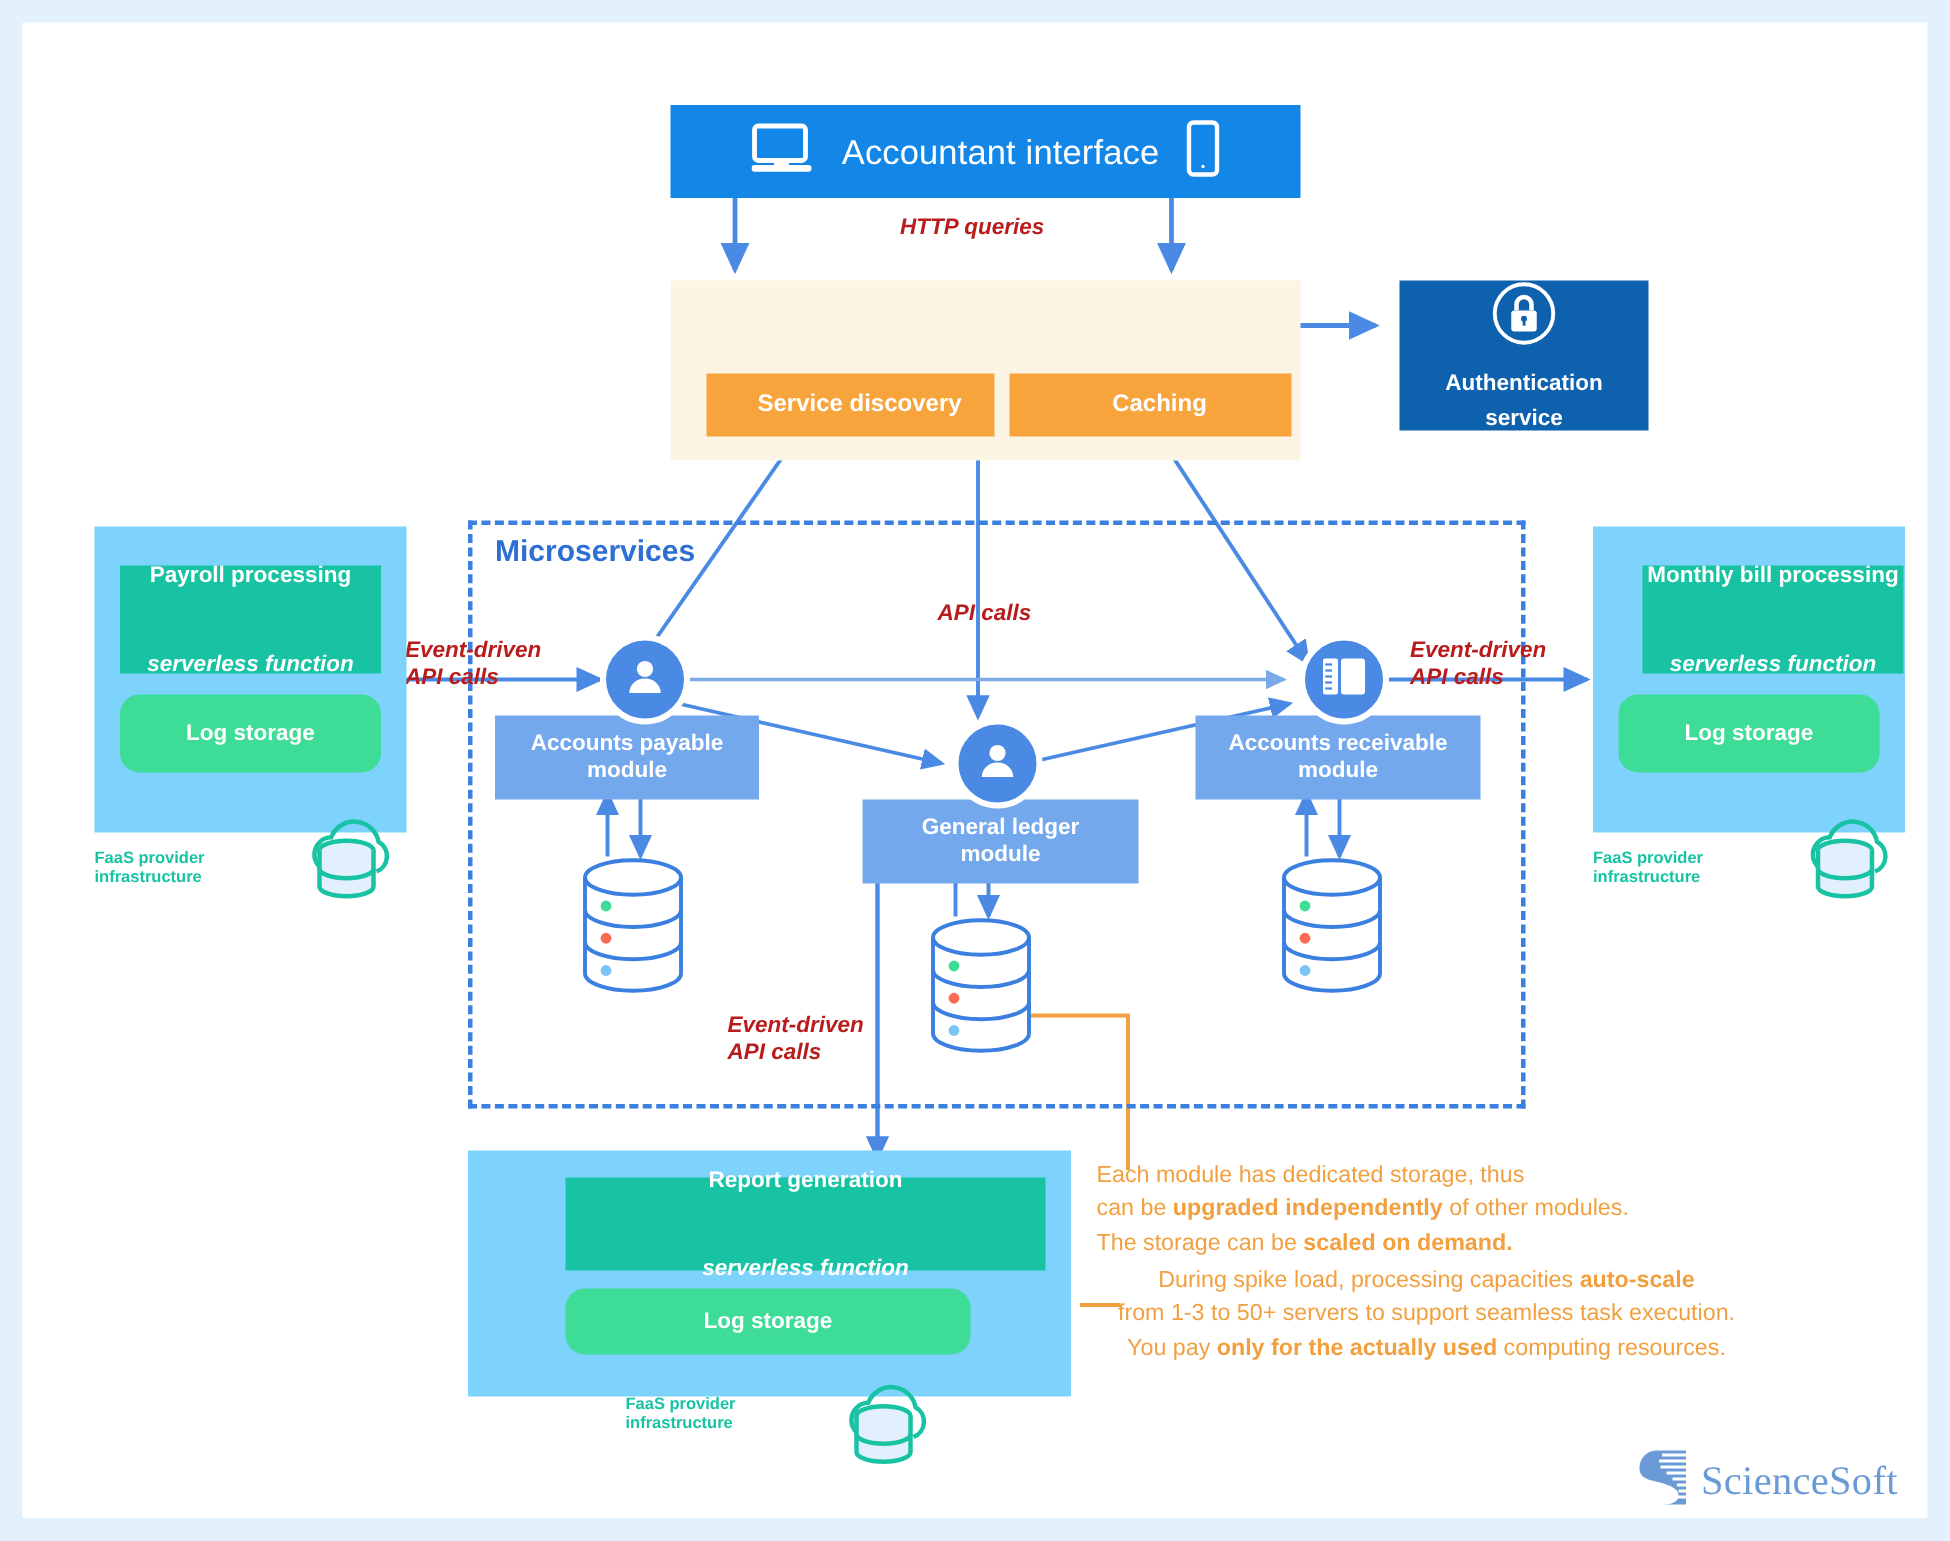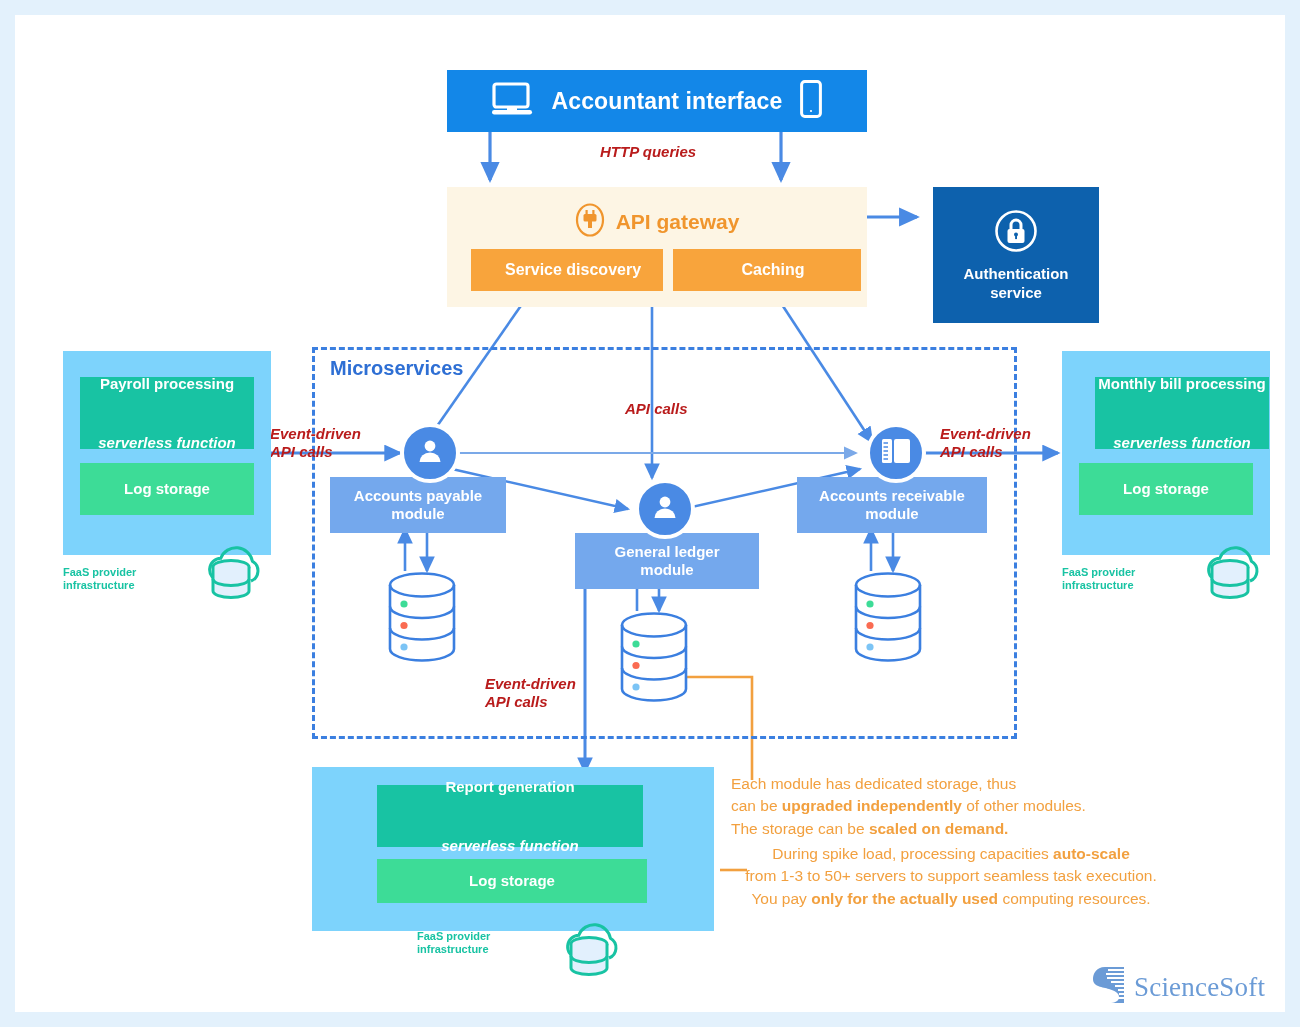--- a/index.html
+++ b/index.html
@@ -4,48 +4,48 @@
 <style>
   html,body{margin:0;padding:0;background:#e3f1fc;}
   body{width:1300px;height:1027px;font-family:"Liberation Sans",sans-serif;}
   #frame{position:absolute;left:0;top:0;width:1300px;height:1027px;background:#e3f1fc;overflow:hidden;}
   #canvas{position:absolute;left:15px;top:15px;width:1270px;height:997px;background:#ffffff;}
   .abs{position:absolute;box-sizing:border-box;}
 
   
   .accountant{left:432px;top:55px;width:420px;height:62px;background:#1387e8;
     display:flex;align-items:center;justify-content:center;gap:18px;}
-  .accountant .ttl{color:#fff;font-size:23px;font-weight:bold;letter-spacing:.1px;}
+  .accountant .ttl{color:#fff;font-size:23px;font-weight:normal;letter-spacing:.1px;}
 
   
   .apigw{left:432px;top:172px;width:420px;height:120px;background:#fdf5e4;}
   .apigw .hdr{position:absolute;left:0;top:16px;width:100%;display:flex;align-items:center;justify-content:center;gap:11px;}
   .apigw .hdr .ttl{color:#f0952d;font-size:21px;font-weight:bold;}
   .gwbox{position:absolute;top:62px;height:42px;background:#f8a43c;color:#fff;
     font-size:16px;font-weight:bold;display:flex;align-items:center;justify-content:center;padding-left:12px;}
   .gwbox.sd{left:24px;width:180px;}
   .gwbox.ca{left:226px;width:176px;}
 
   
-  .auth{left:918px;top:172px;width:166px;height:136px;background:#0d61ad;
-    display:flex;flex-direction:column;align-items:center;justify-content:center;gap:8px;}
+  .auth{left:918px;top:172px;width:166px;height:100px;background:#0d61ad;
+    display:flex;flex-direction:column;align-items:center;justify-content:space-between;gap:8px;}
   .auth .lbl{color:#fff;font-size:15px;font-weight:bold;text-align:center;line-height:1.15;}
 
   
   .micro{left:297px;top:332px;width:705px;height:392px;border:3px dashed #3b7fe0;}
   .micro-ttl{left:315px;top:342px;color:#2e6fd4;font-size:20px;font-weight:bold;}
 
   
   .faaspanel{background:#7dd3fc;}
   .fn{position:absolute;display:flex;flex-direction:column;align-items:center;justify-content:center;
       color:#fff;text-align:center;line-height:1.15;}
   .fn .l1{font-size:15px;font-weight:bold;}
   .fn .l2{font-size:15px;font-weight:bold;font-style:italic;margin-top:42px;}
   .fn.dark{background:#18c3a3;}
-  .fn.light{background:#3ddc97;}
+  .fn.light{background:#3ddc97;border-radius:13px;}
   .faas-cap{color:#18c3a3;font-size:11px;font-weight:bold;line-height:1.2;position:absolute;}
 
   .p-left{left:48px;top:336px;width:208px;height:204px;}
   .p-right{left:1047px;top:336px;width:208px;height:204px;}
   .p-bottom{left:297px;top:752px;width:402px;height:164px;}
 
   
   .modbox{background:#74a8ed;color:#fff;font-size:15px;font-weight:bold;text-align:center;
      display:flex;align-items:center;justify-content:center;line-height:1.18;}
 
@@ -139,32 +139,20 @@
       <svg width="22" height="38" viewBox="0 0 22 38">
         <rect x="1.6" y="1.6" width="18.8" height="34.8" rx="3.2" fill="none" stroke="#fff" stroke-width="3"></rect>
         <circle cx="11" cy="31" r="1.1" fill="#fff"></circle>
       </svg>
     </span>
   </div>
 
   <div class="abs albl" style="left:585px;top:128px;">HTTP queries</div>
 
   <div class="abs apigw">
-    <div class="hdr">
-      <span>
-        <svg width="30" height="34" viewBox="0 0 30 34">
-          <ellipse cx="15" cy="17" rx="13" ry="15.5" fill="none" stroke="#f0952d" stroke-width="2.2"></ellipse>
-          <rect x="8.5" y="11" width="13" height="7.5" rx="1.5" fill="#f0952d"></rect>
-          <rect x="13" y="18" width="4" height="7" fill="#f0952d"></rect>
-          <rect x="10.5" y="7" width="2.2" height="4.5" fill="#f0952d"></rect>
-          <rect x="17.3" y="7" width="2.2" height="4.5" fill="#f0952d"></rect>
-        </svg>
-      </span>
-      <span class="ttl">API gateway</span>
-    </div>
     <div class="gwbox sd">Service discovery</div>
     <div class="gwbox ca">Caching</div>
   </div>
 
   <div class="abs auth">
     <span>
       <svg width="44" height="44" viewBox="0 0 44 44">
         <circle cx="22" cy="22" r="19.5" fill="none" stroke="#fff" stroke-width="2.6"></circle>
         <rect x="13.5" y="20" width="17" height="14" rx="2" fill="#fff"></rect>
         <path d="M17 20 V16 a5 5 0 0 1 10 0 V20" fill="none" stroke="#fff" stroke-width="3"></path>
@@ -329,21 +317,21 @@
       <path d="M26 48 a11.5 11.5 0 0 1 1.8 -22.8 a16.5 16.5 0 0 1 31.6 3 a11 11 0 0 1 -1.4 19.8" fill="none" stroke="#18c3a3" stroke-width="3"></path>
       <g fill="#e2f0fd" stroke="#18c3a3" stroke-width="3">
         <ellipse cx="38" cy="34" rx="18" ry="6.5"></ellipse>
         <path d="M20 34 V58 a18 6.5 0 0 0 36 0 V34"></path>
       </g>
       <path d="M20 46 a18 6.5 0 0 0 36 0" fill="none" stroke="#18c3a3" stroke-width="3"></path>
     </svg>
   </div>
 
   <div class="abs faaspanel p-bottom">
-    <div class="fn dark" style="left:65px;top:18px;width:266px;height:62px;">
+    <div class="fn dark" style="left:65px;top:18px;width:320px;height:62px;">
       <span class="l1">Report generation</span>
       <span class="l2">serverless function</span>
     </div>
     <div class="fn light" style="left:65px;top:92px;width:270px;height:44px;">
       <span class="l1">Log storage</span>
     </div>
   </div>
   <div class="abs faas-cap" style="left:402px;top:915px;">
     <div>FaaS provider</div>
     <div>infrastructure</div>

